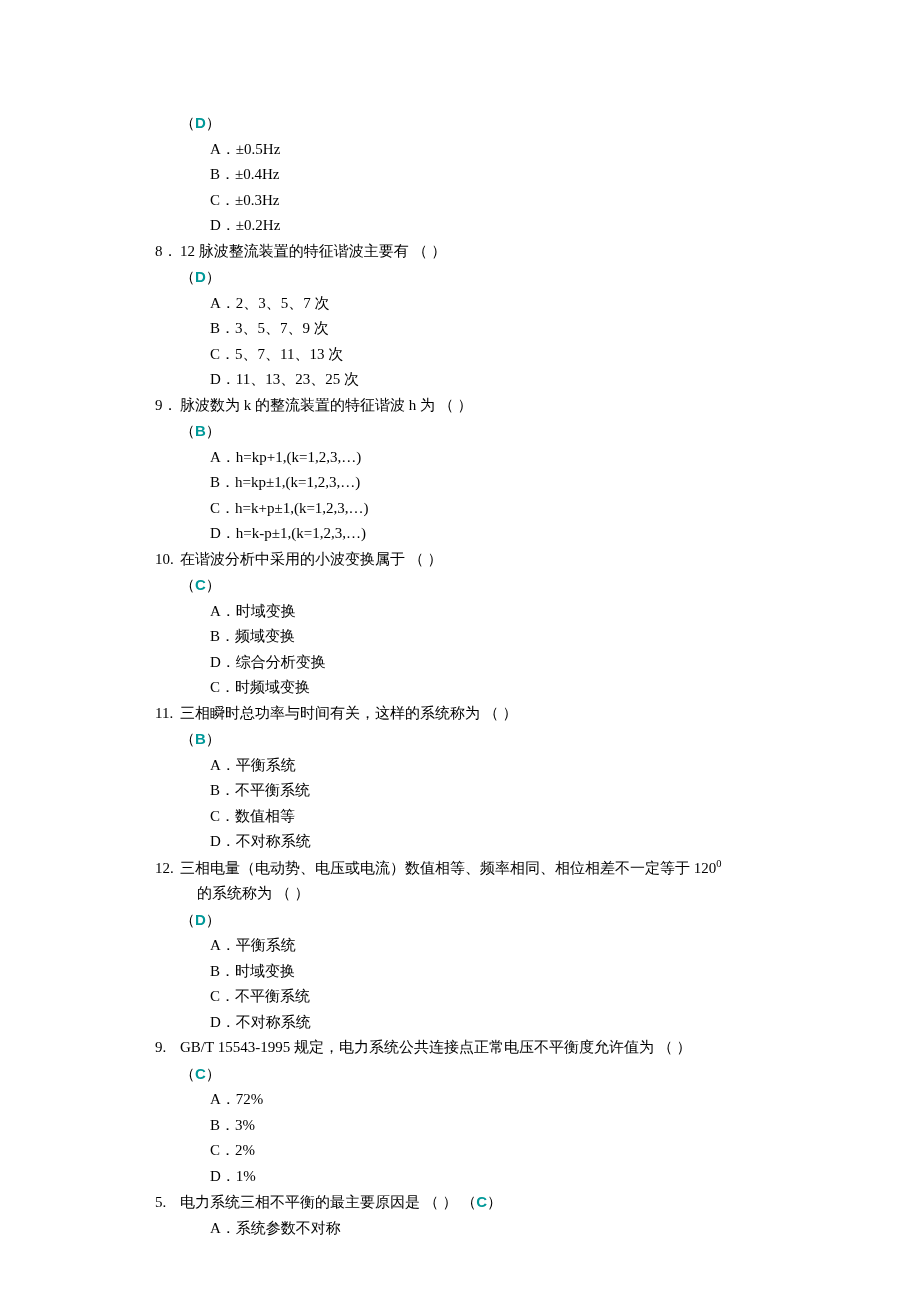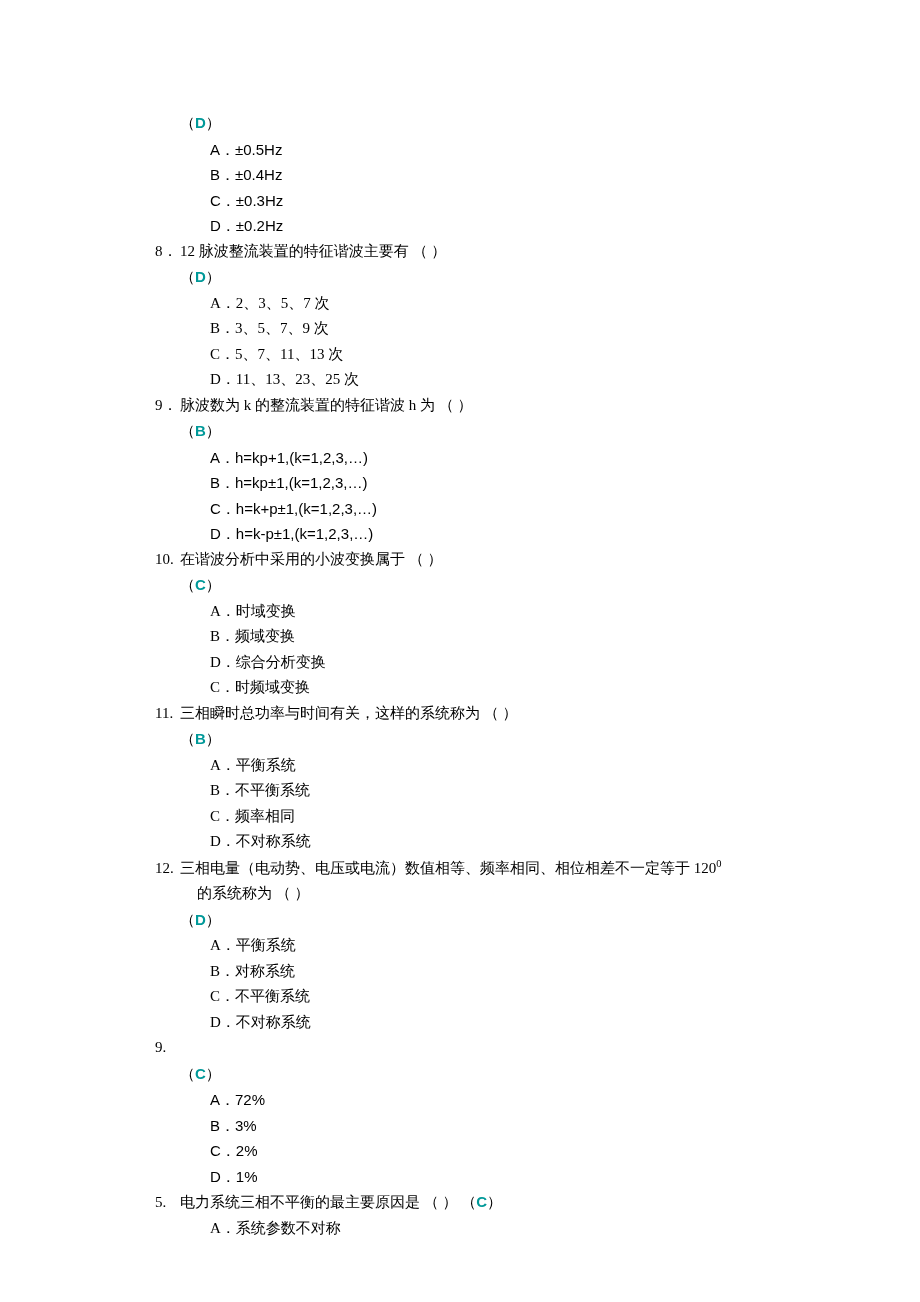--- a/index.html
+++ b/index.html
@@ -33,21 +33,21 @@
   }
   .question {
     display: flex;
     align-items: baseline;
   }
   .qnum {
     flex: 0 0 auto;
     min-width: 25px;
   }
   .sans {
-    font-family: Liberation Sans, sans-serif;
+    font-family: Liberation Serif, serif;
   }
   sup { font-size: 0.7em; }
   .ans-line { margin-left: 25px; }
 </style>
 </head>
 <body>
 <div class="page">
 
 <div class="continued-answer">
   <span class="paren">（</span><span class="answer">D</span><span class="paren">）</span>
@@ -95,38 +95,39 @@
 
 <div class="question">
   <span class="qnum">11.</span>
   <span>三相瞬时总功率与时间有关，这样的系统称为 （ ）</span>
 </div>
 <div class="ans-line">
   <span class="paren">（</span><span class="answer">B</span><span class="paren">）</span>
 </div>
 <div class="option">A．平衡系统</div>
 <div class="option">B．不平衡系统</div>
-<div class="option">C．频率相同</div>
+<div class="option">C．数值相等</div>
 <div class="option">D．不对称系统</div>
 
 <div class="question">
   <span class="qnum">12.</span>
   <span><span>三相电量（电动势、电压或电流）数值相等、频率相同、相位相差不一定等于 120</span><sup>0</sup></span>
 </div>
 <div style="margin-left:42px;">的系统称为 （ ）</div>
 <div class="ans-line">
   <span class="paren">（</span><span class="answer">D</span><span class="paren">）</span>
 </div>
 <div class="option">A．平衡系统</div>
-<div class="option">B．对称系统</div>
+<div class="option">B．时域变换</div>
 <div class="option">C．不平衡系统</div>
 <div class="option">D．不对称系统</div>
 
 <div class="question">
   <span class="qnum">9.</span>
+  <span>GB/T 15543-1995 规定，电力系统公共连接点正常电压不平衡度允许值为 （  ）</span>
 </div>
 <div class="ans-line">
   <span class="paren">（</span><span class="answer">C</span><span class="paren">）</span>
 </div>
 <div class="option sans">A．72%</div>
 <div class="option sans">B．3%</div>
 <div class="option sans">C．2%</div>
 <div class="option sans">D．1%</div>
 
 <div class="question">

